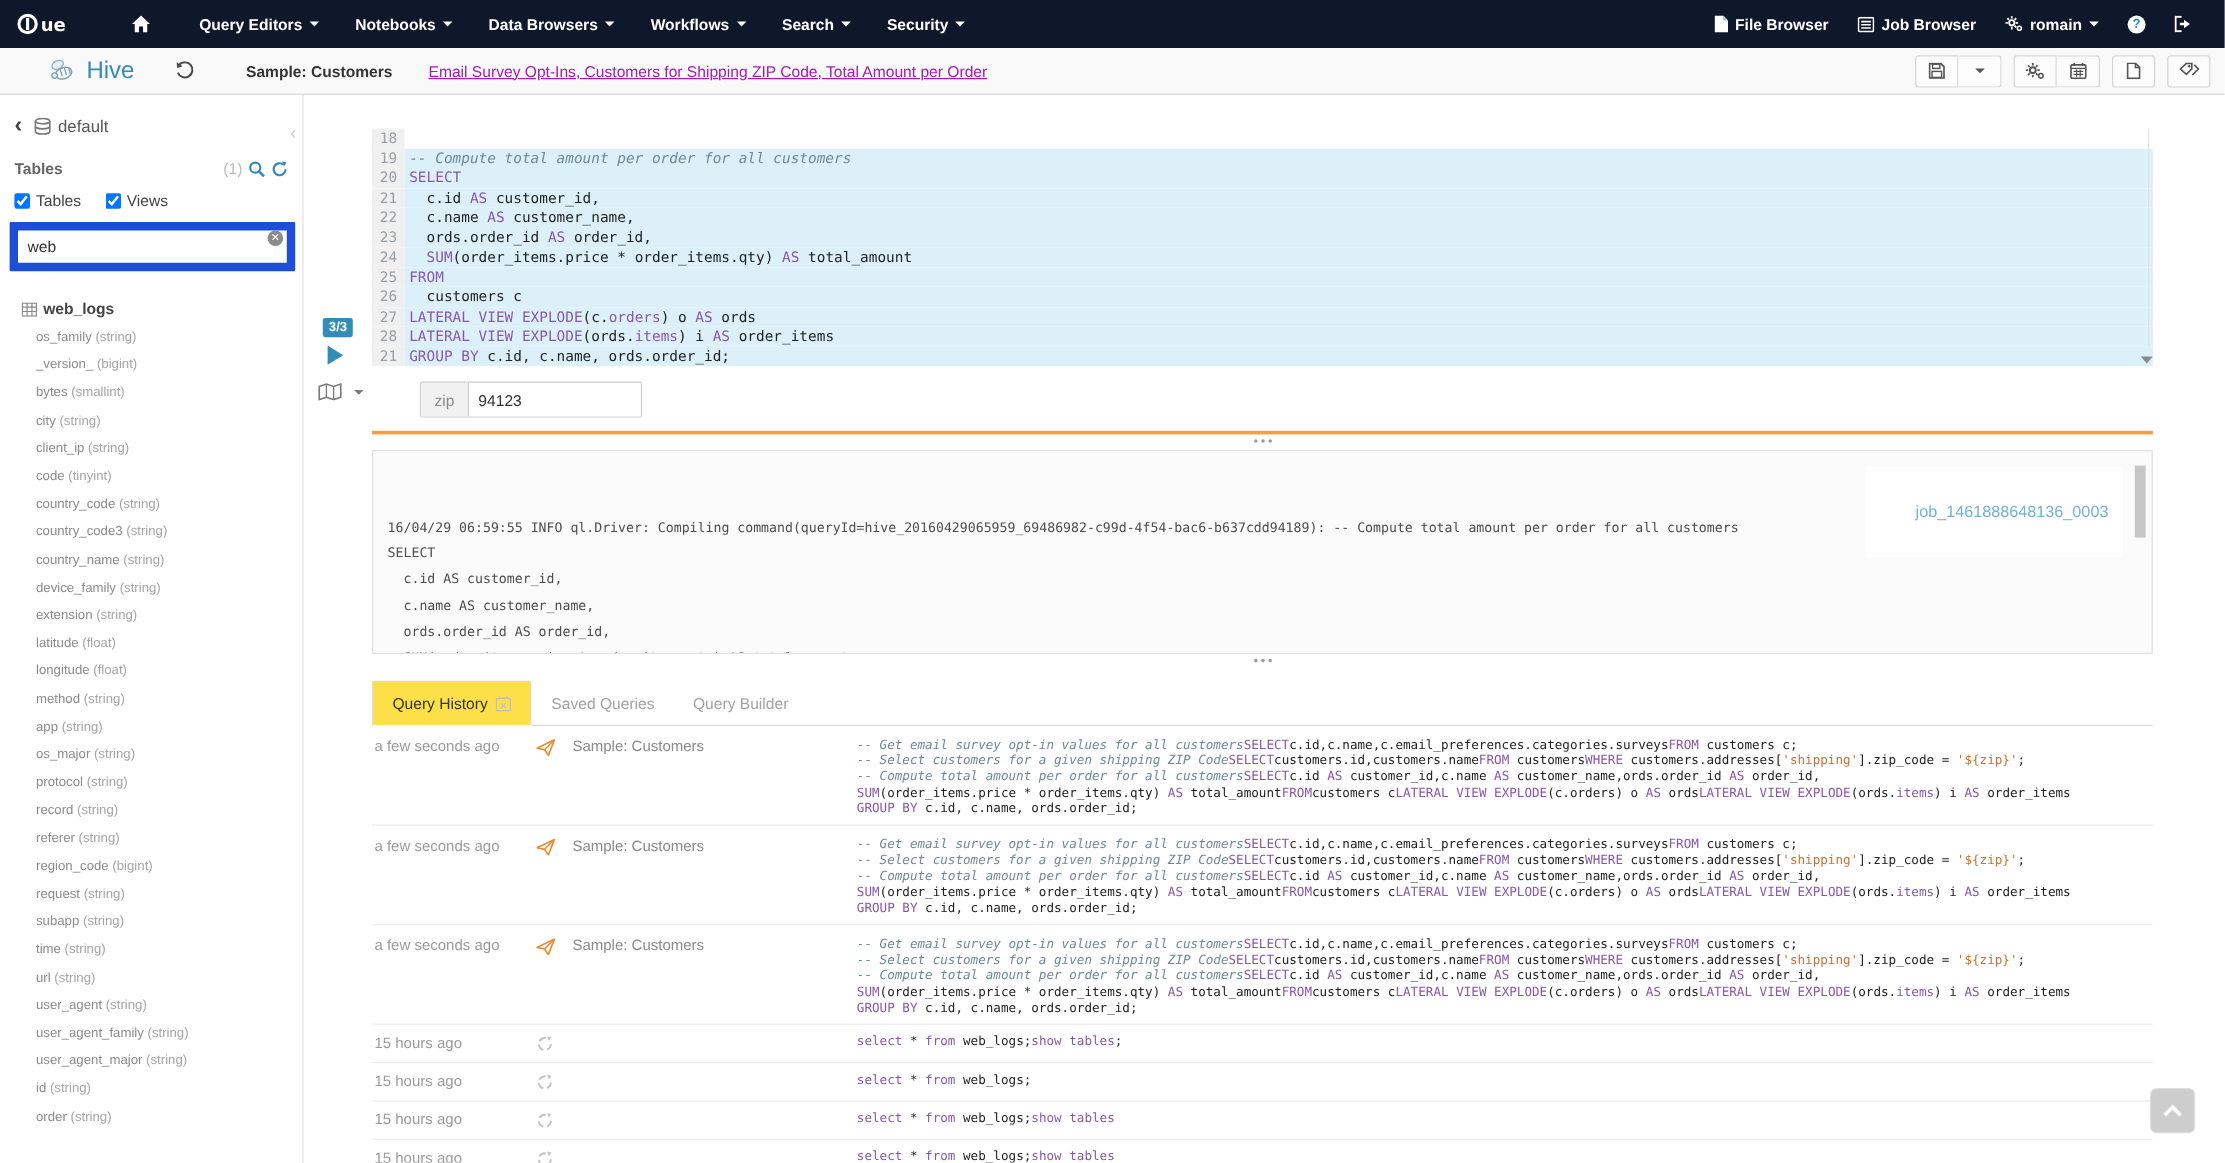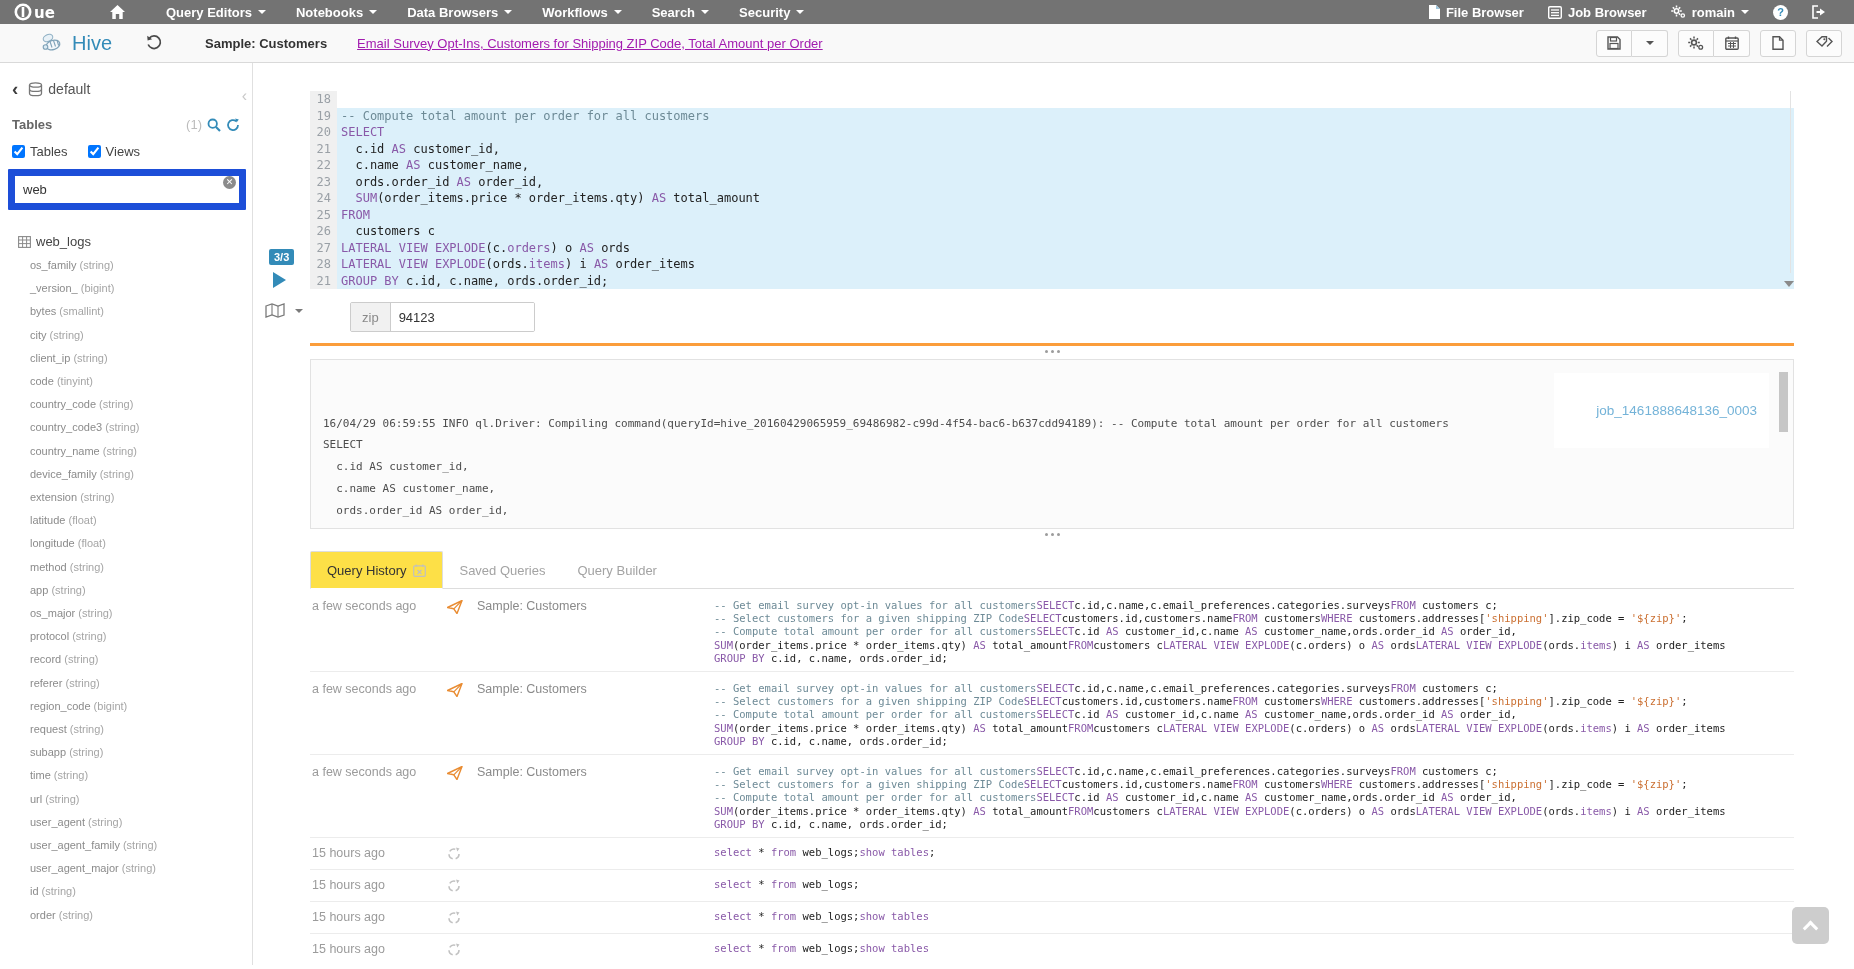--- a/index.html
+++ b/index.html
@@ -1,20 +1,20 @@
 <!DOCTYPE html>
 <html><head>
 <meta charset="utf-8">
 <style>
   * { box-sizing: border-box; margin: 0; padding: 0; }
   html,body { width:1854px; height:969px; overflow:hidden; background:#fff;
     font-family:"Liberation Sans", sans-serif; }
 
   
-  .navbar { height:24px; background:#737373; display:flex; align-items:center; color:#fff;justify-content:flex-end; }
+  .navbar { height:40px; background:#0f172a; display:flex; align-items:center; color:#fff;justify-content:flex-end; }
   .nav-left { display:flex; align-items:center; height:100%; }
   .brand { display:flex; align-items:center; padding:0 18px 0 14px; }
   .nav-home { padding:0 26px; display:flex; align-items:center; height:100%; cursor:pointer; }
   .nav-menus { display:flex; height:100%; }
   .nav-item { display:flex; align-items:center; height:100%; padding:0 15px;
     font-size:13px; font-weight:bold; cursor:pointer; white-space:nowrap; }
   .caret-down { width:0;height:0;border-left:4px solid transparent;border-right:4px solid transparent;
     border-top:4px solid currentColor; display:inline-block; margin-left:6px; }
   .nav-right { margin-left:auto; display:flex; align-items:center; height:100%; padding-right:16px; }
   .nav-right .nav-item { padding:0 12px; }
@@ -57,39 +57,39 @@
   .tbl-count { color:#bcbcbc; font-weight:normal; }
   .filters { margin:12px 12px 0 12px; display:flex; gap:20px; font-size:13px; color:#444; align-items:center; }
   .filters label { display:flex; align-items:center; gap:5px; cursor:pointer; }
   .search-wrap { margin:10px 8px 0 8px; position:relative; }
   .search-wrap input { width:238px; height:41px; border:7px solid #1d4ed8; border-radius:1px;
     padding:0 24px 0 8px; font-size:13px; color:#333; font-family:"Liberation Sans",sans-serif; }
   .clear-btn { position:absolute; right:8px; top:7px; width:13px; height:13px; border-radius:50%;
     background:#8b8b8b; color:#fff; font-size:9px; display:flex; align-items:center;
     justify-content:center; cursor:pointer; line-height:1; }
   .table-item { margin:24px 0 0 18px; display:flex; align-items:center; font-size:13px;
-    color:#444; cursor:pointer; }
+    color:#444; cursor:pointer;font-weight:bold; }
   .table-item span { margin-left:5px; }
   .columns-list { margin:5px 0 0 30px; list-style:none; line-height:23.2px; font-size:11px;
     white-space:nowrap; }
   .columns-list li { color:#8b8b8b; cursor:pointer; }
   .columns-list .ctype { color:#a5a5a5; }
 
   
   .main { flex:1; position:relative; padding:0 60px 0 57px; overflow:hidden; }
 
   
   .editor { margin-top:28px; position:relative; font-family:"DejaVu Sans Mono",monospace;
     font-size:12px; line-height:16.5px; }
   .editor-line { display:flex; height:16.5px; white-space:pre; }
   .gutter { width:27px; flex-shrink:0; text-align:right; padding-right:6px;
     background:#f0f0f0; color:#9aa0a6; }
   .line-text { flex:1; padding-left:4px; color:#222; }
   .editor-line.sel .line-text { background:#dcf0fa; }
-  .tk-k { color:#8959a8; } .tk-c { color:#6d8a96; } .tk-t { color:#222; } .tk-s { color:#cb7032; }
+  .tk-k { color:#8959a8; } .tk-c { color:#6d8a96;font-style:italic; } .tk-t { color:#222; } .tk-s { color:#cb7032; }
   .editor-track { position:absolute; right:3px; top:0; bottom:16px; width:1px; background:#e3e3e3; }
   .editor-downbtn { position:absolute; right:0; bottom:2px; width:0; height:0;
     border-left:5px solid transparent; border-right:5px solid transparent;
     border-top:6px solid #8a8a8a; cursor:pointer; }
 
   
   .exec-badge { position:absolute; left:16px; top:186px; background:#338bb8; color:#fff;
     font-size:11px; font-weight:bold; padding:2px 5px; border-radius:2px; }
   .play-btn { position:absolute; left:20px; top:209px; width:0; height:0;
     border-left:13px solid #338bb8; border-top:8px solid transparent;

